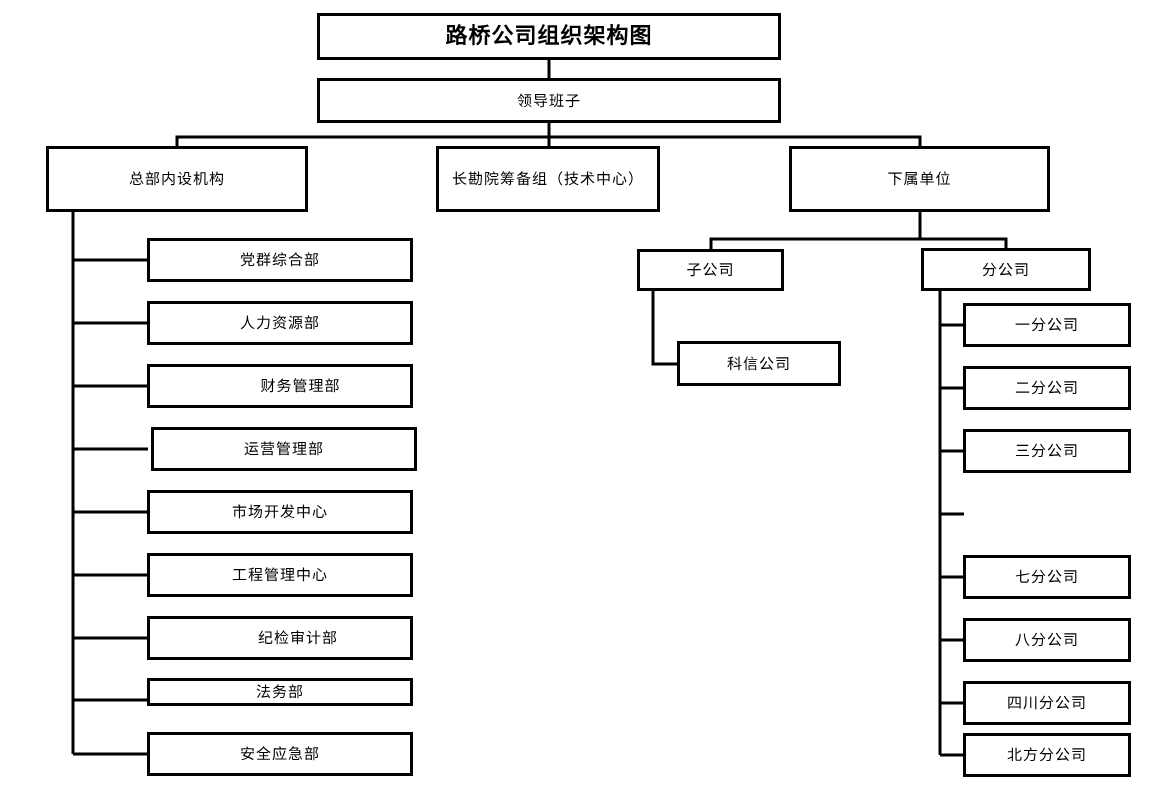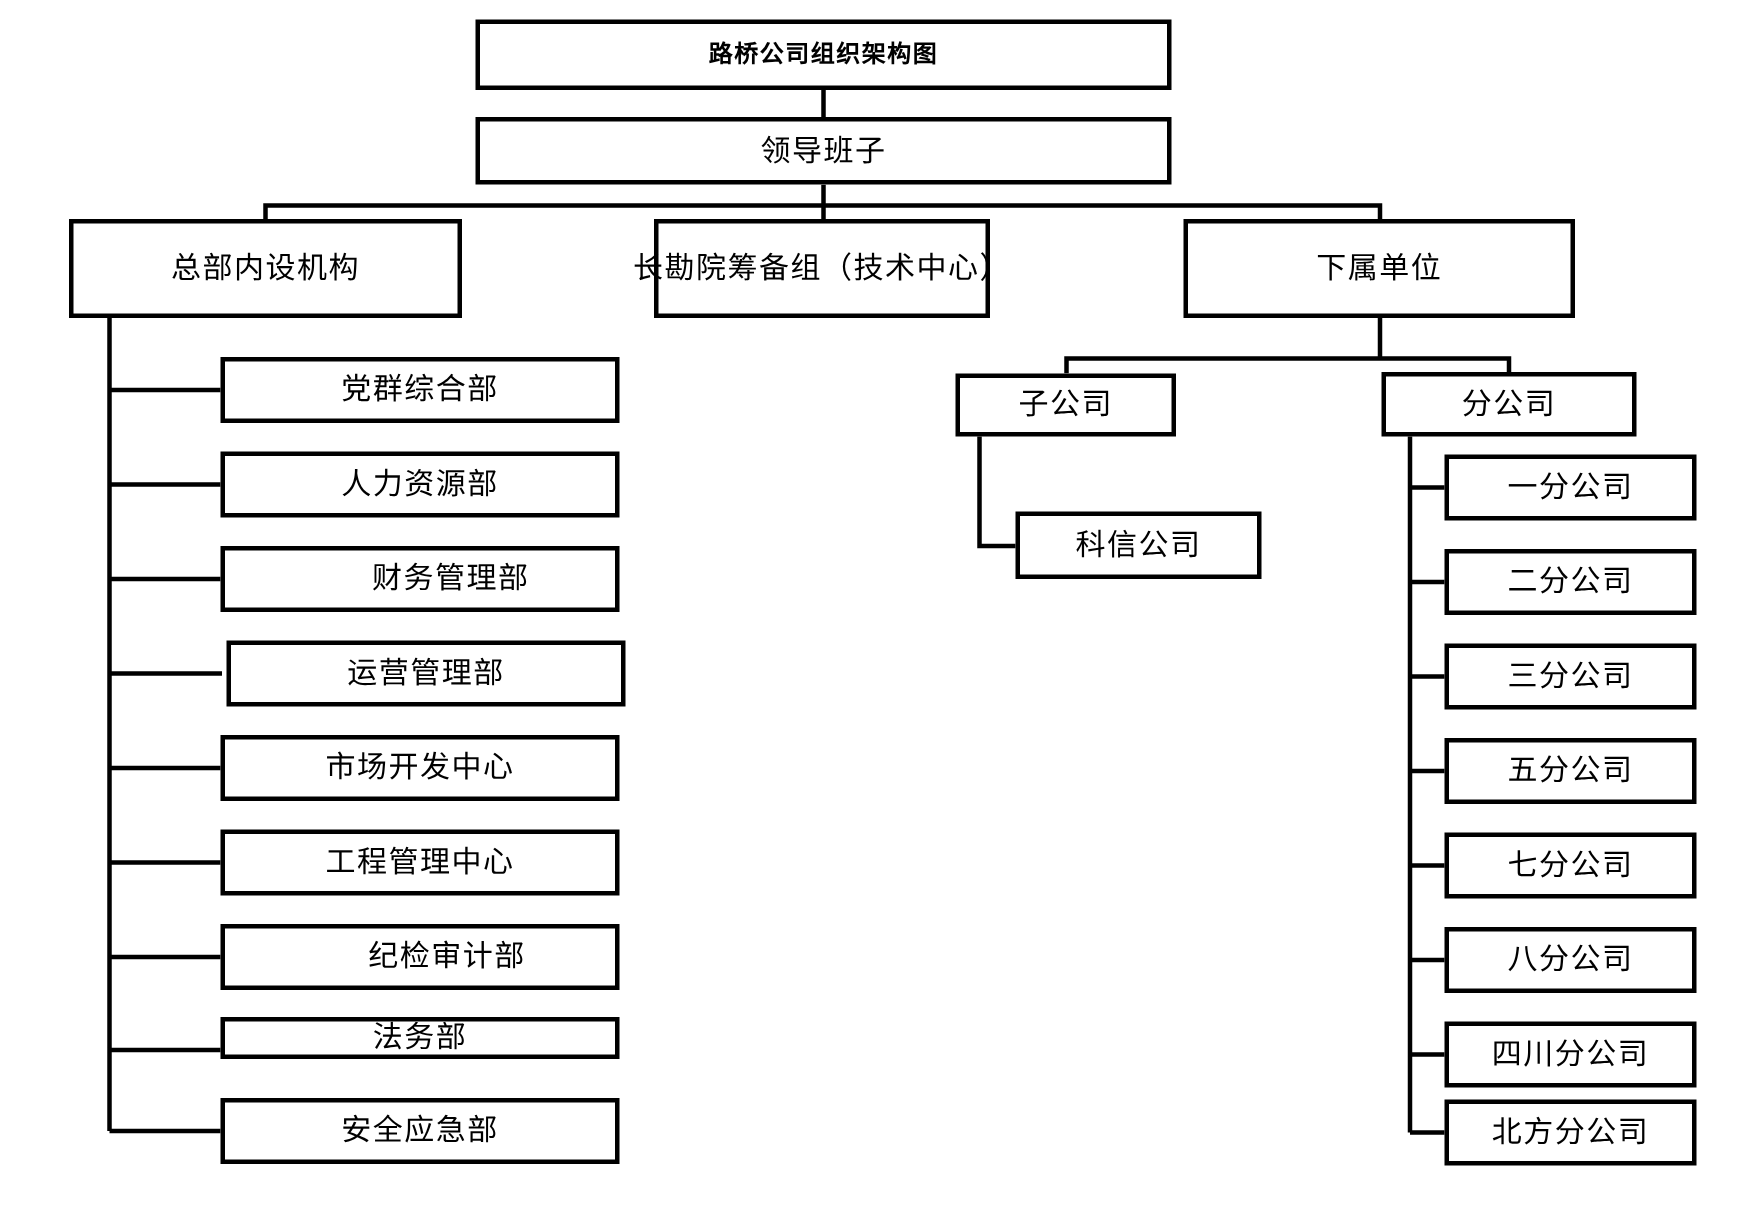--- a/index.html
+++ b/index.html
@@ -25,27 +25,27 @@
   }
   .node {
     position: absolute;
     box-sizing: border-box;
     border: 3px solid #000000;
     background: #ffffff;
     display: flex;
     align-items: center;
     justify-content: center;
     text-align: center;
-    font-size: 20px;
+    font-size: 15px;
     line-height: 1.2;
     letter-spacing: 1px;
     white-space: nowrap;
   }
   .node.title-node {
-    font-size: 16px;
+    font-size: 22px;
     font-weight: bold;
     letter-spacing: 1px;
   }
 </style>
 </head>
 <body>
 
 <div class="canvas">
 
   <svg class="lines" viewBox="0 0 1170 811" width="1170" height="811">
@@ -82,19 +82,18 @@
   <div class="node" style="left:147px; top:732px; width:266px; height:44px;">安全应急部</div>
 
   <div class="node" style="left:637px; top:249px; width:147px; height:42px;">子公司</div>
   <div class="node" style="left:921px; top:248px; width:170px; height:43px;">分公司</div>
 
   <div class="node" style="left:677px; top:341px; width:164px; height:45px;">科信公司</div>
 
   <div class="node" style="left:963px; top:303px; width:168px; height:44px;">一分公司</div>
   <div class="node" style="left:963px; top:366px; width:168px; height:44px;">二分公司</div>
   <div class="node" style="left:963px; top:429px; width:168px; height:44px;">三分公司</div>
-  <div class="node" style="left:963px; top:492px; width:168px; height:44px;">五分公司</div>
   <div class="node" style="left:963px; top:555px; width:168px; height:44px;">七分公司</div>
   <div class="node" style="left:963px; top:618px; width:168px; height:44px;text-align:right;">八分公司</div>
   <div class="node" style="left:963px; top:681px; width:168px; height:44px;">四川分公司</div>
   <div class="node" style="left:963px; top:733px; width:168px; height:44px;">北方分公司</div>
 
 </div>
 
 </body></html>

